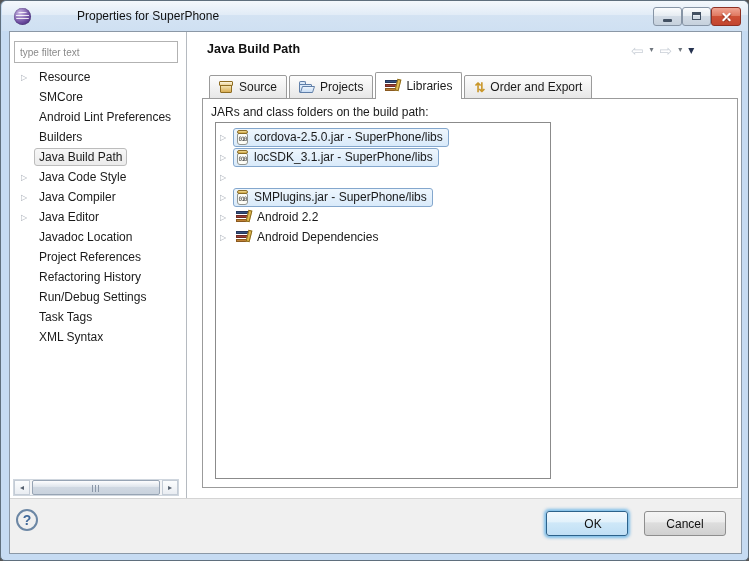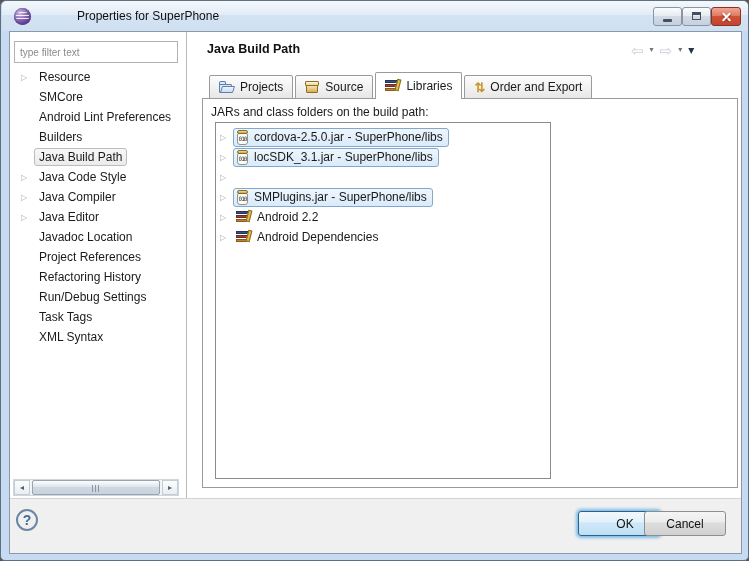--- a/index.html
+++ b/index.html
@@ -100,21 +100,21 @@
     border:1px solid #8e8e8e;border-radius:3px;color:#111;
     background:linear-gradient(#f5f5f5,#ececec 45%,#dedede 46%,#d0d0d0);}
   .abtn{left:557px;width:170px;height:23px;}
   .abtn.disabled{background:#f4f4f4;border-color:#b8b8b8;color:#8d8d8d;}
   .abtn.strong{border-color:#4d4d4d;}
   
   .footer{position:absolute;left:9px;top:497px;width:731px;height:55px;background:#f0f0f0;border-top:1px solid #d4d4d4;}
   .help{position:absolute;left:15px;top:508px;width:22px;height:22px;border:2px solid #6c87a5;border-radius:50%;
     color:#41699a;font-weight:bold;font-size:14px;display:flex;align-items:center;justify-content:center;}
   .fbtn{height:25px;width:82px;}
-  .fbtn.ok{left:577px;top:510px;border-color:#2c628b;
+  .fbtn.ok{left:545px;top:510px;border-color:#2c628b;
     background:linear-gradient(#f1f8fd,#e2f1fb 45%,#cfe8f8 46%,#c0dff5);
     box-shadow:0 0 3px 2px rgba(104,180,230,.85);padding-left:12px;}
   .fbtn.cancel{left:643px;top:510px;}
 </style>
 </head>
 <body>
 
 <div class="window">
 
   <div class="titlebar">
@@ -210,33 +210,33 @@
     <span class="nav-arrow">⇦</span>
     <span class="nav-caret">▾</span>
     <span class="nav-arrow">⇨</span>
     <span class="nav-caret">▾</span>
     <span class="nav-menu">▾</span>
   </div>
 
   <div class="group"></div>
   <div class="tabs">
     <div class="tab">
+      <span class="package-icon">
+          <span class="box"></span>
+          <span class="flap"></span>
+        </span>
+      <span>Source</span>
+    </div>
+    <div class="tab">
       <span class="folder-icon">
           <span class="ftab"></span>
           <span class="back"></span>
           <span class="front"></span>
         </span>
       <span>Projects</span>
-    </div>
-    <div class="tab">
-      <span class="package-icon">
-          <span class="box"></span>
-          <span class="flap"></span>
-        </span>
-      <span>Source</span>
     </div>
     <div class="tab active">
       <span class="library-icon">
           <span class="b1"></span>
           <span class="b2"></span>
           <span class="b3"></span>
           <span class="slant"></span>
         </span>
       <span>Libraries</span>
     </div>

